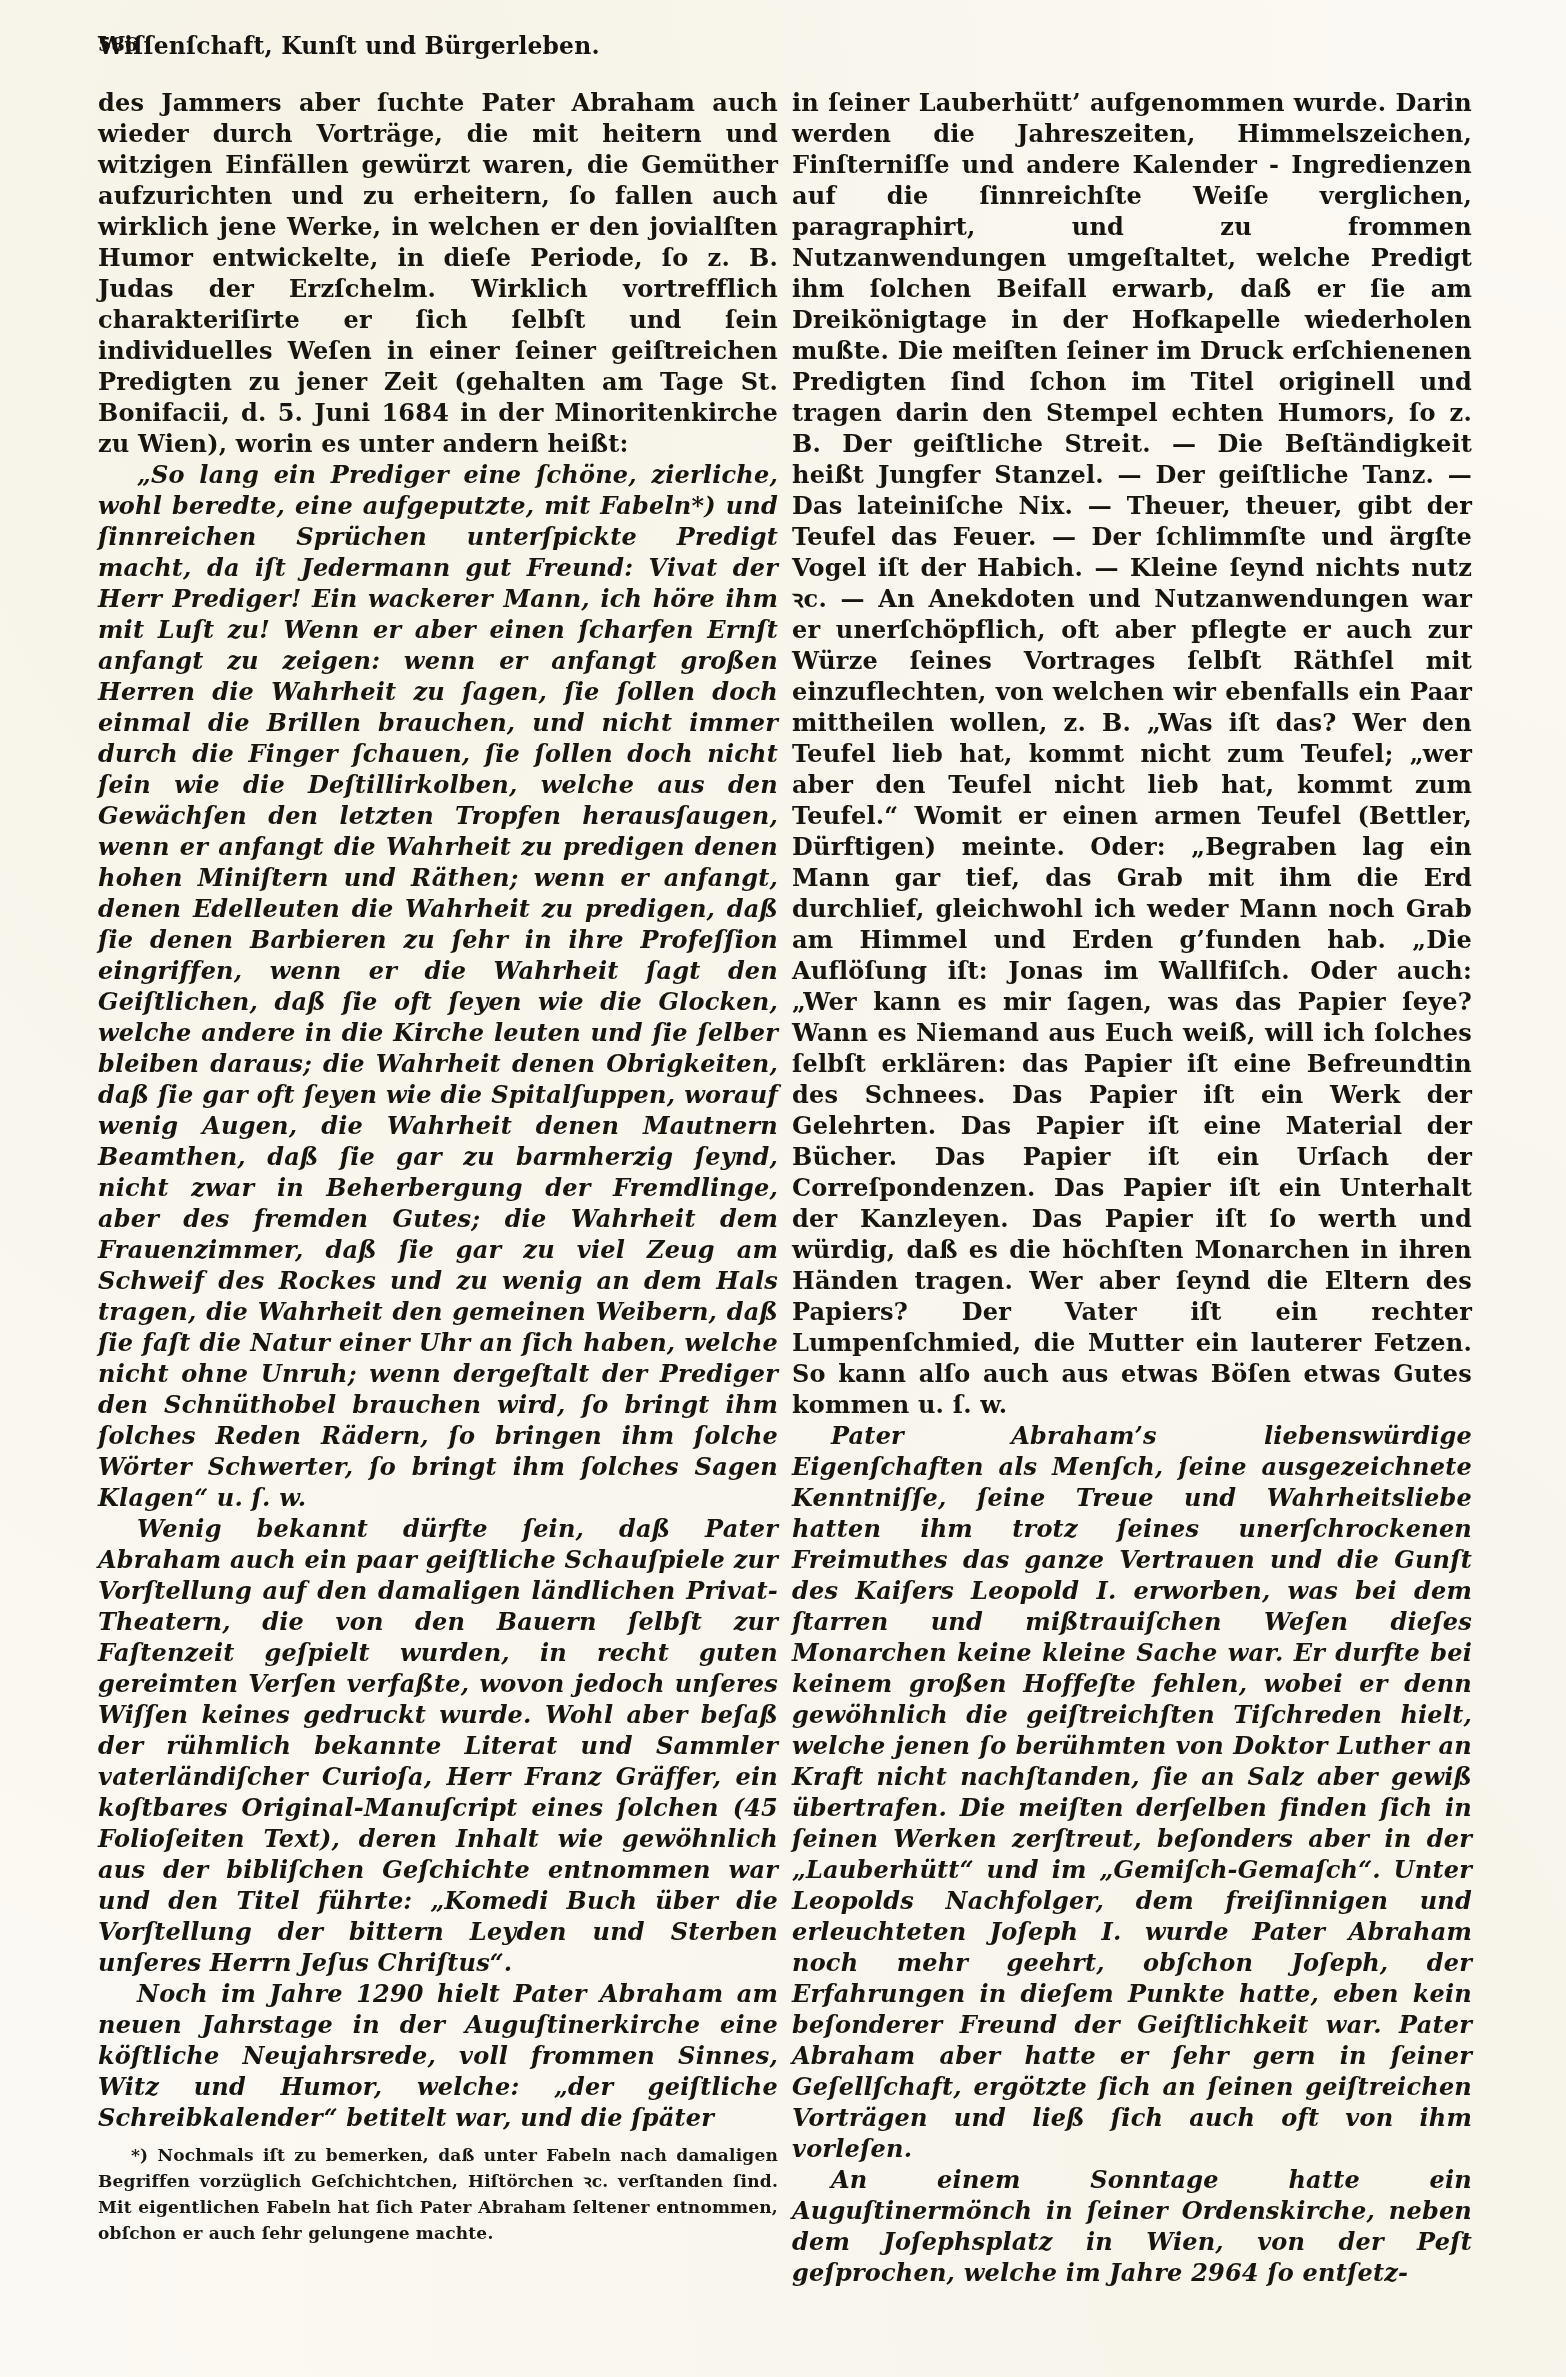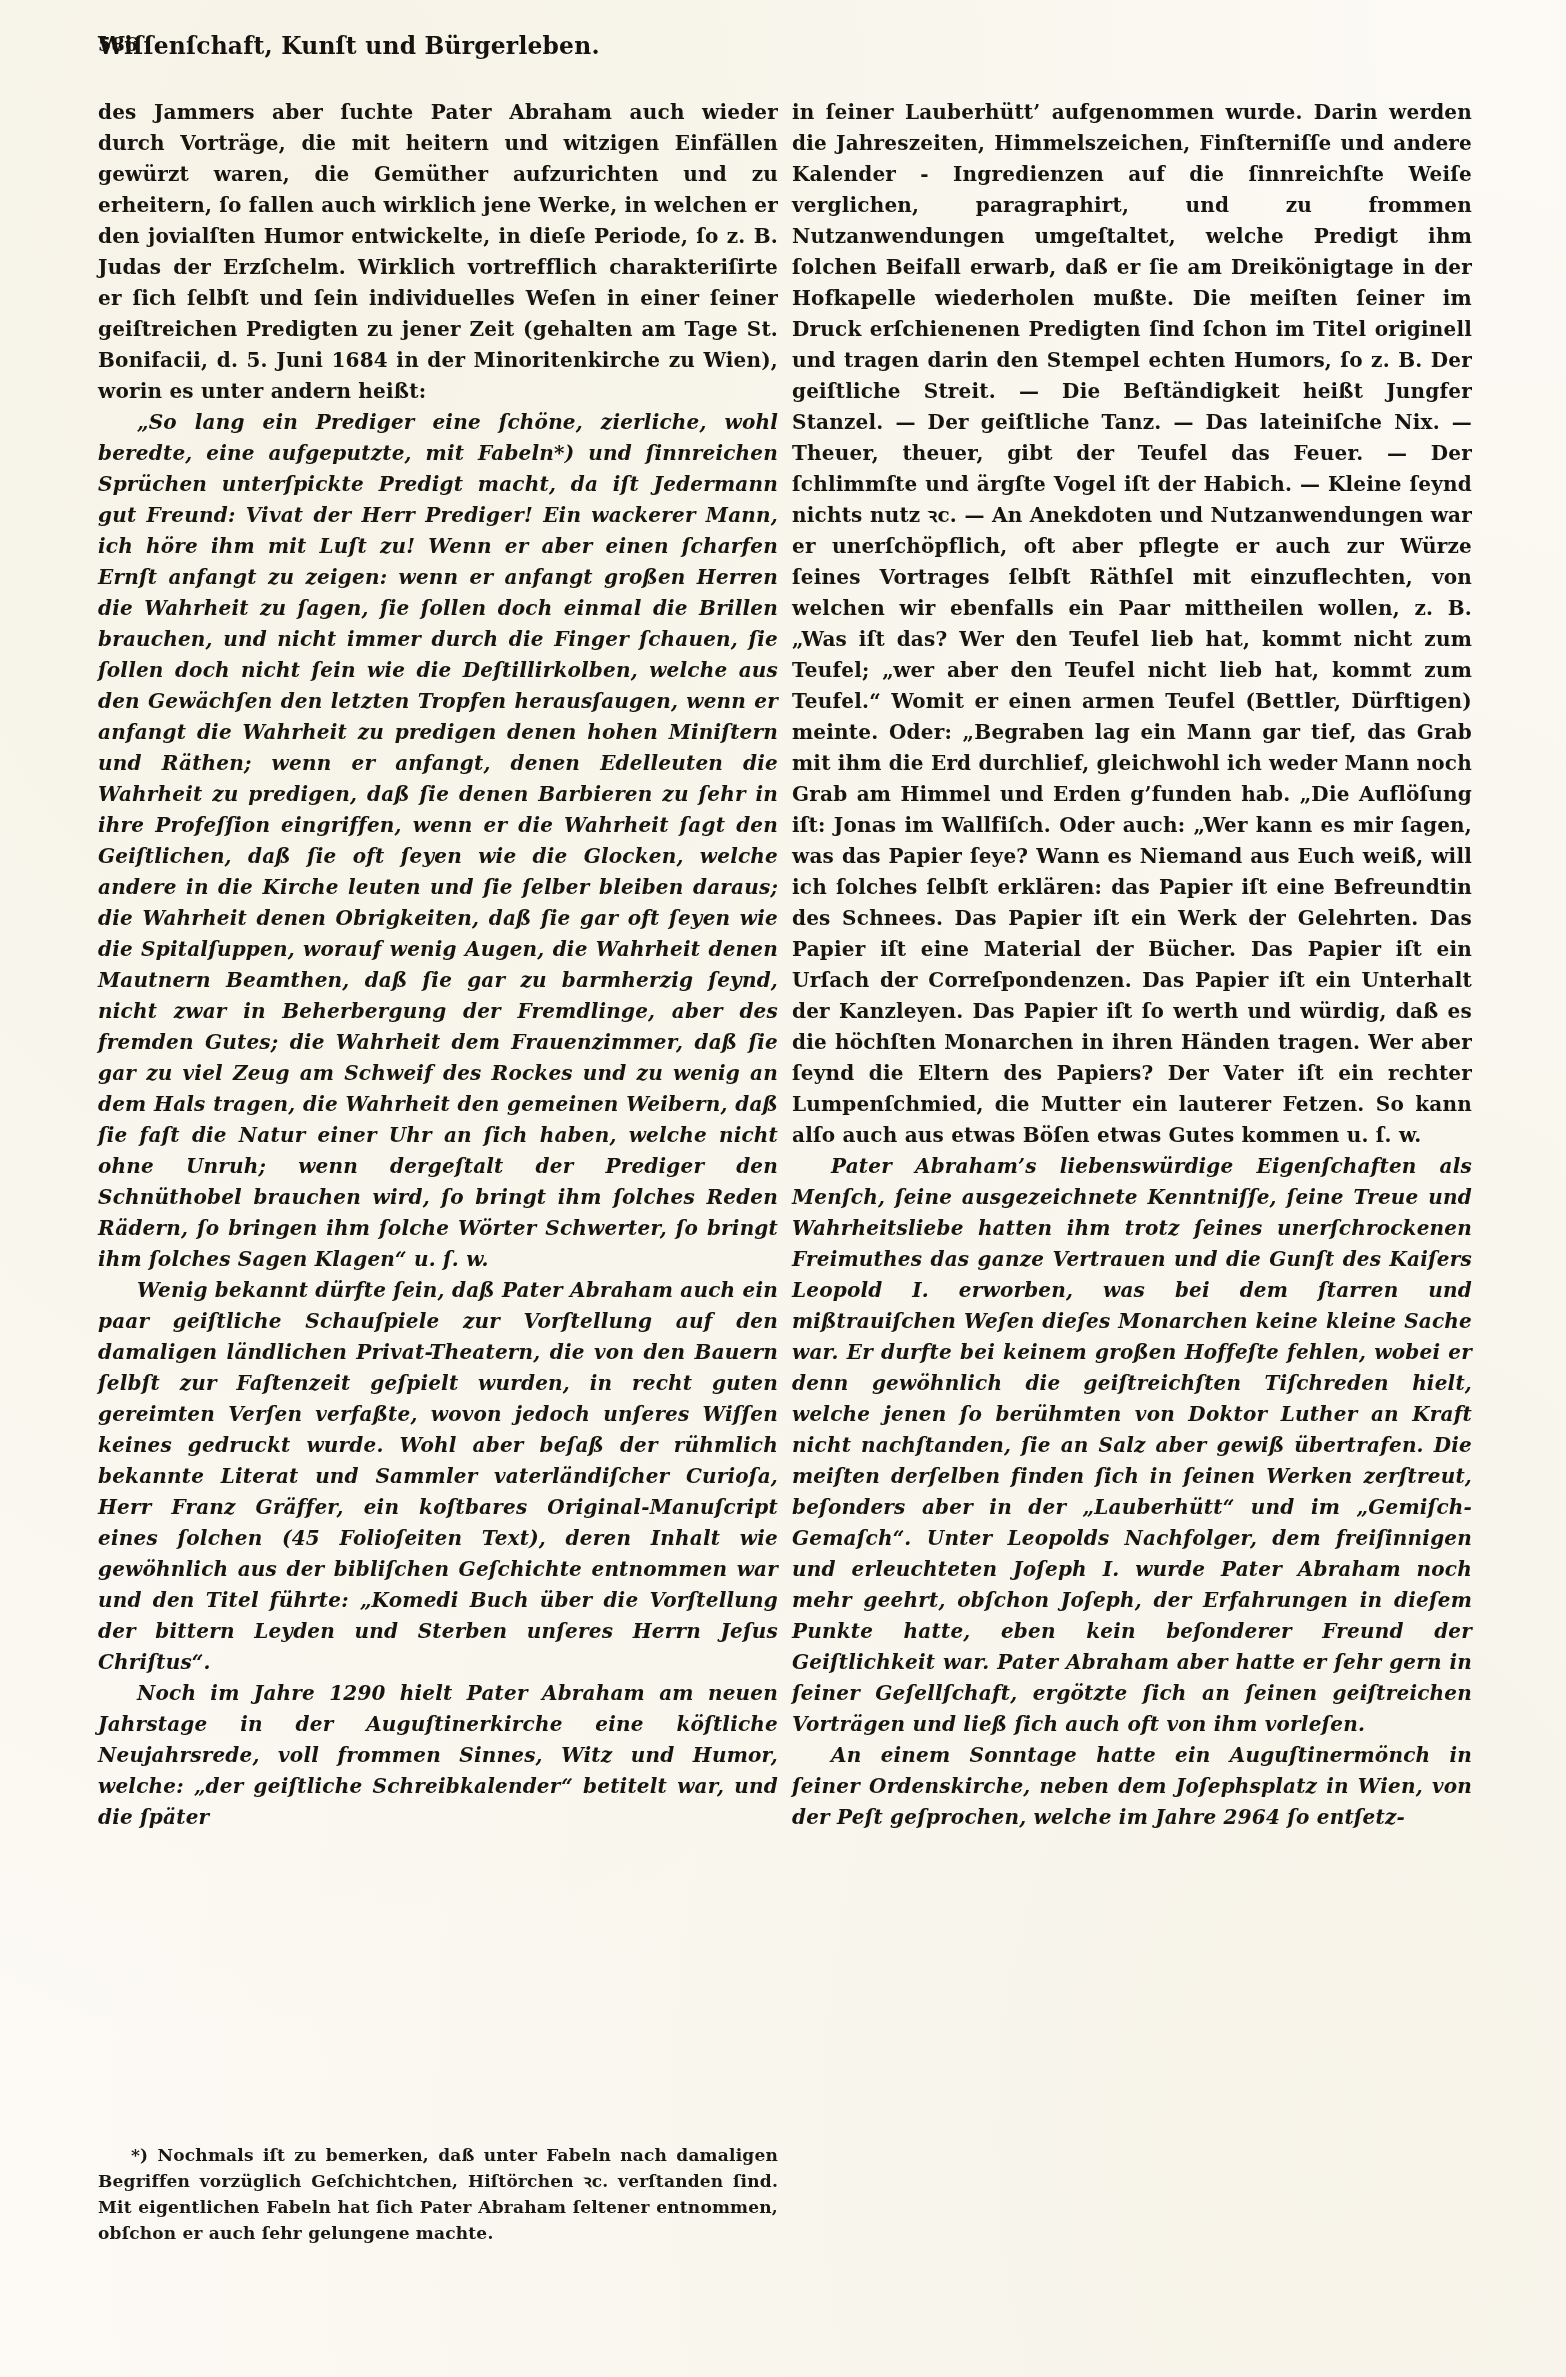--- a/index.html
+++ b/index.html
@@ -63,23 +63,23 @@
     text-align: left;
     font-size: 23.4px;
     font-weight: 700;
     letter-spacing: 1.5px;
     color: #15130f;
   }
 
   
   .col {
     position: absolute;
-    top: 97px;
+    top: 87px;
     width: 680px;
-    font-size: 20px;
+    font-size: 24px;
     line-height: 31px;
     text-align: justify;
     text-justify: inter-word;
     color: #17150f;
     -webkit-hyphens: none;
     hyphens: none;
   }
   .col-left { left: 98px; }
   .col-right { left: 792px; }
 

